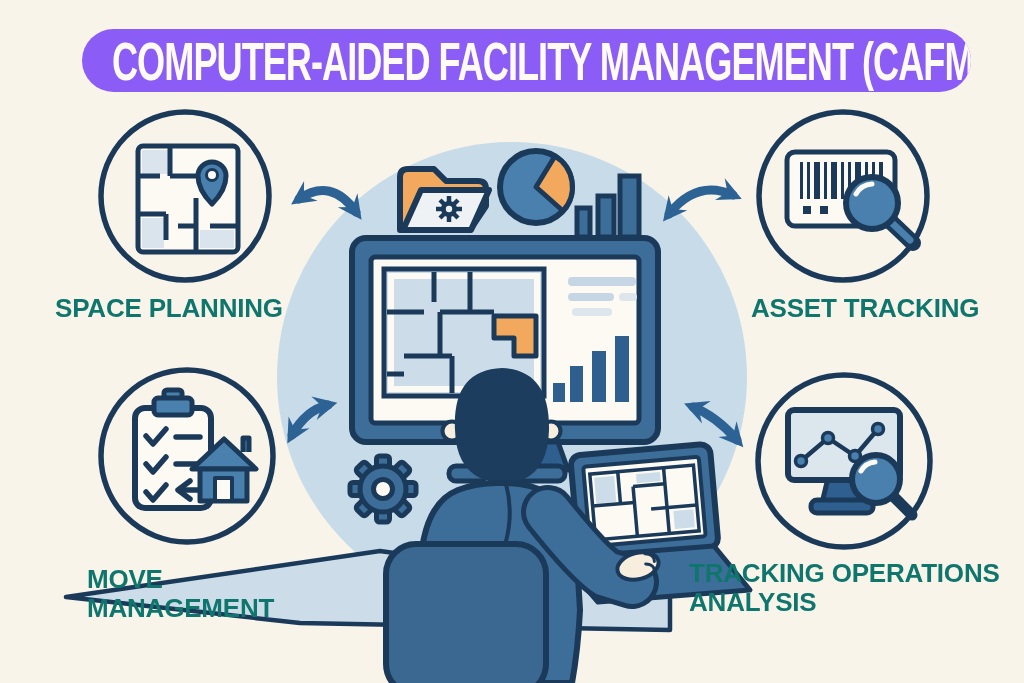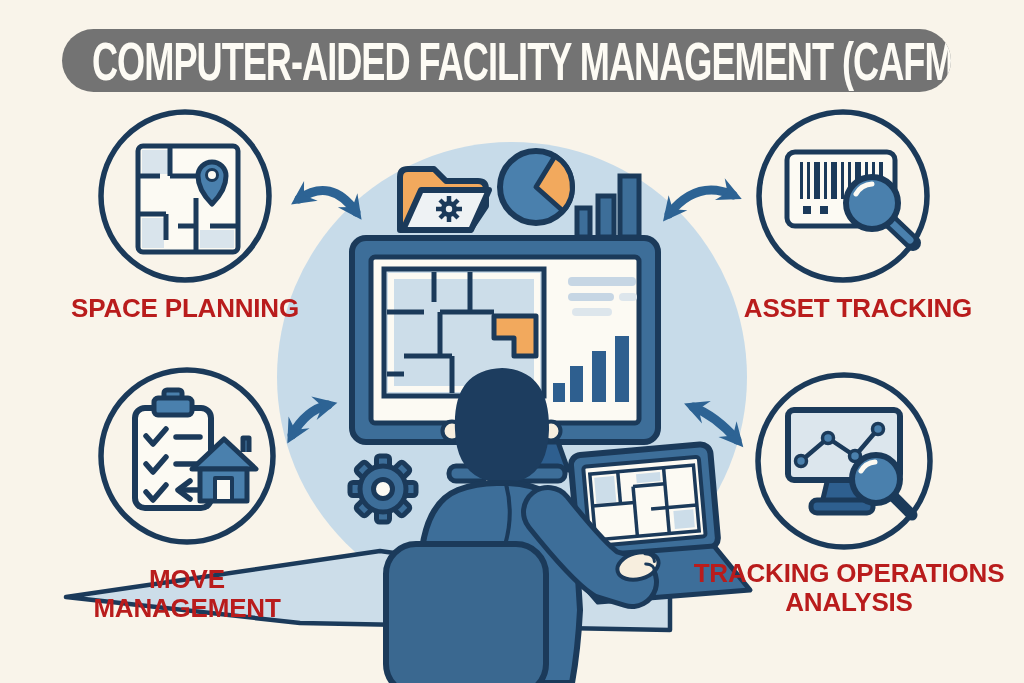--- a/index.html
+++ b/index.html
@@ -1,37 +1,37 @@
 <!DOCTYPE html>
 <html><head>
 <meta charset="utf-8">
 <style>
   html,body{margin:0;padding:0;background:#e8e4da;}
   .stage{
     position:relative;width:1024px;height:683px;overflow:hidden;
     background:#f9f4ea;font-family:"Liberation Sans",sans-serif;
   }
   .banner{
-    position:absolute;left:62px;top:29px;width:889px;height:63px;
-    background:#737373;border-radius:33px;display:flex;align-items:center;
+    position:absolute;left:82px;top:29px;width:889px;height:63px;
+    background:#8b5cf6;border-radius:33px;display:flex;align-items:center;
     overflow:hidden;
   }
   .banner span{
     color:#fdfbf4;font-weight:bold;font-size:54px;letter-spacing:-1.5px;
     white-space:nowrap;transform:scaleX(.67);transform-origin:0 50%;
     margin-left:30px;
   }
   .illus{position:absolute;left:0;top:0;width:1024px;height:683px;}
   .mod-label{
-    position:absolute;transform:translateX(-50%);text-align:center;
+    position:absolute;transform:translateX(-50%);text-align:left;
     font-weight:bold;font-size:26px;line-height:1.12;letter-spacing:-.2px;
-    color:#b91c1c;
+    color:#0f766e;
   }
   .lab-tl{left:185px;top:294px;width:260px;}
-  .lab-tr{left:858px;top:294px;width:260px;}
+  .lab-tr{left:881px;top:294px;width:260px;}
   .lab-bl{left:187px;top:565px;width:200px;}
   .lab-br{left:849px;top:559px;width:320px;}
 </style>
 </head>
 <body>
 
 <div class="stage">
 
   <div class="banner">
     <span>COMPUTER-AIDED FACILITY MANAGEMENT (CAFM</span>

